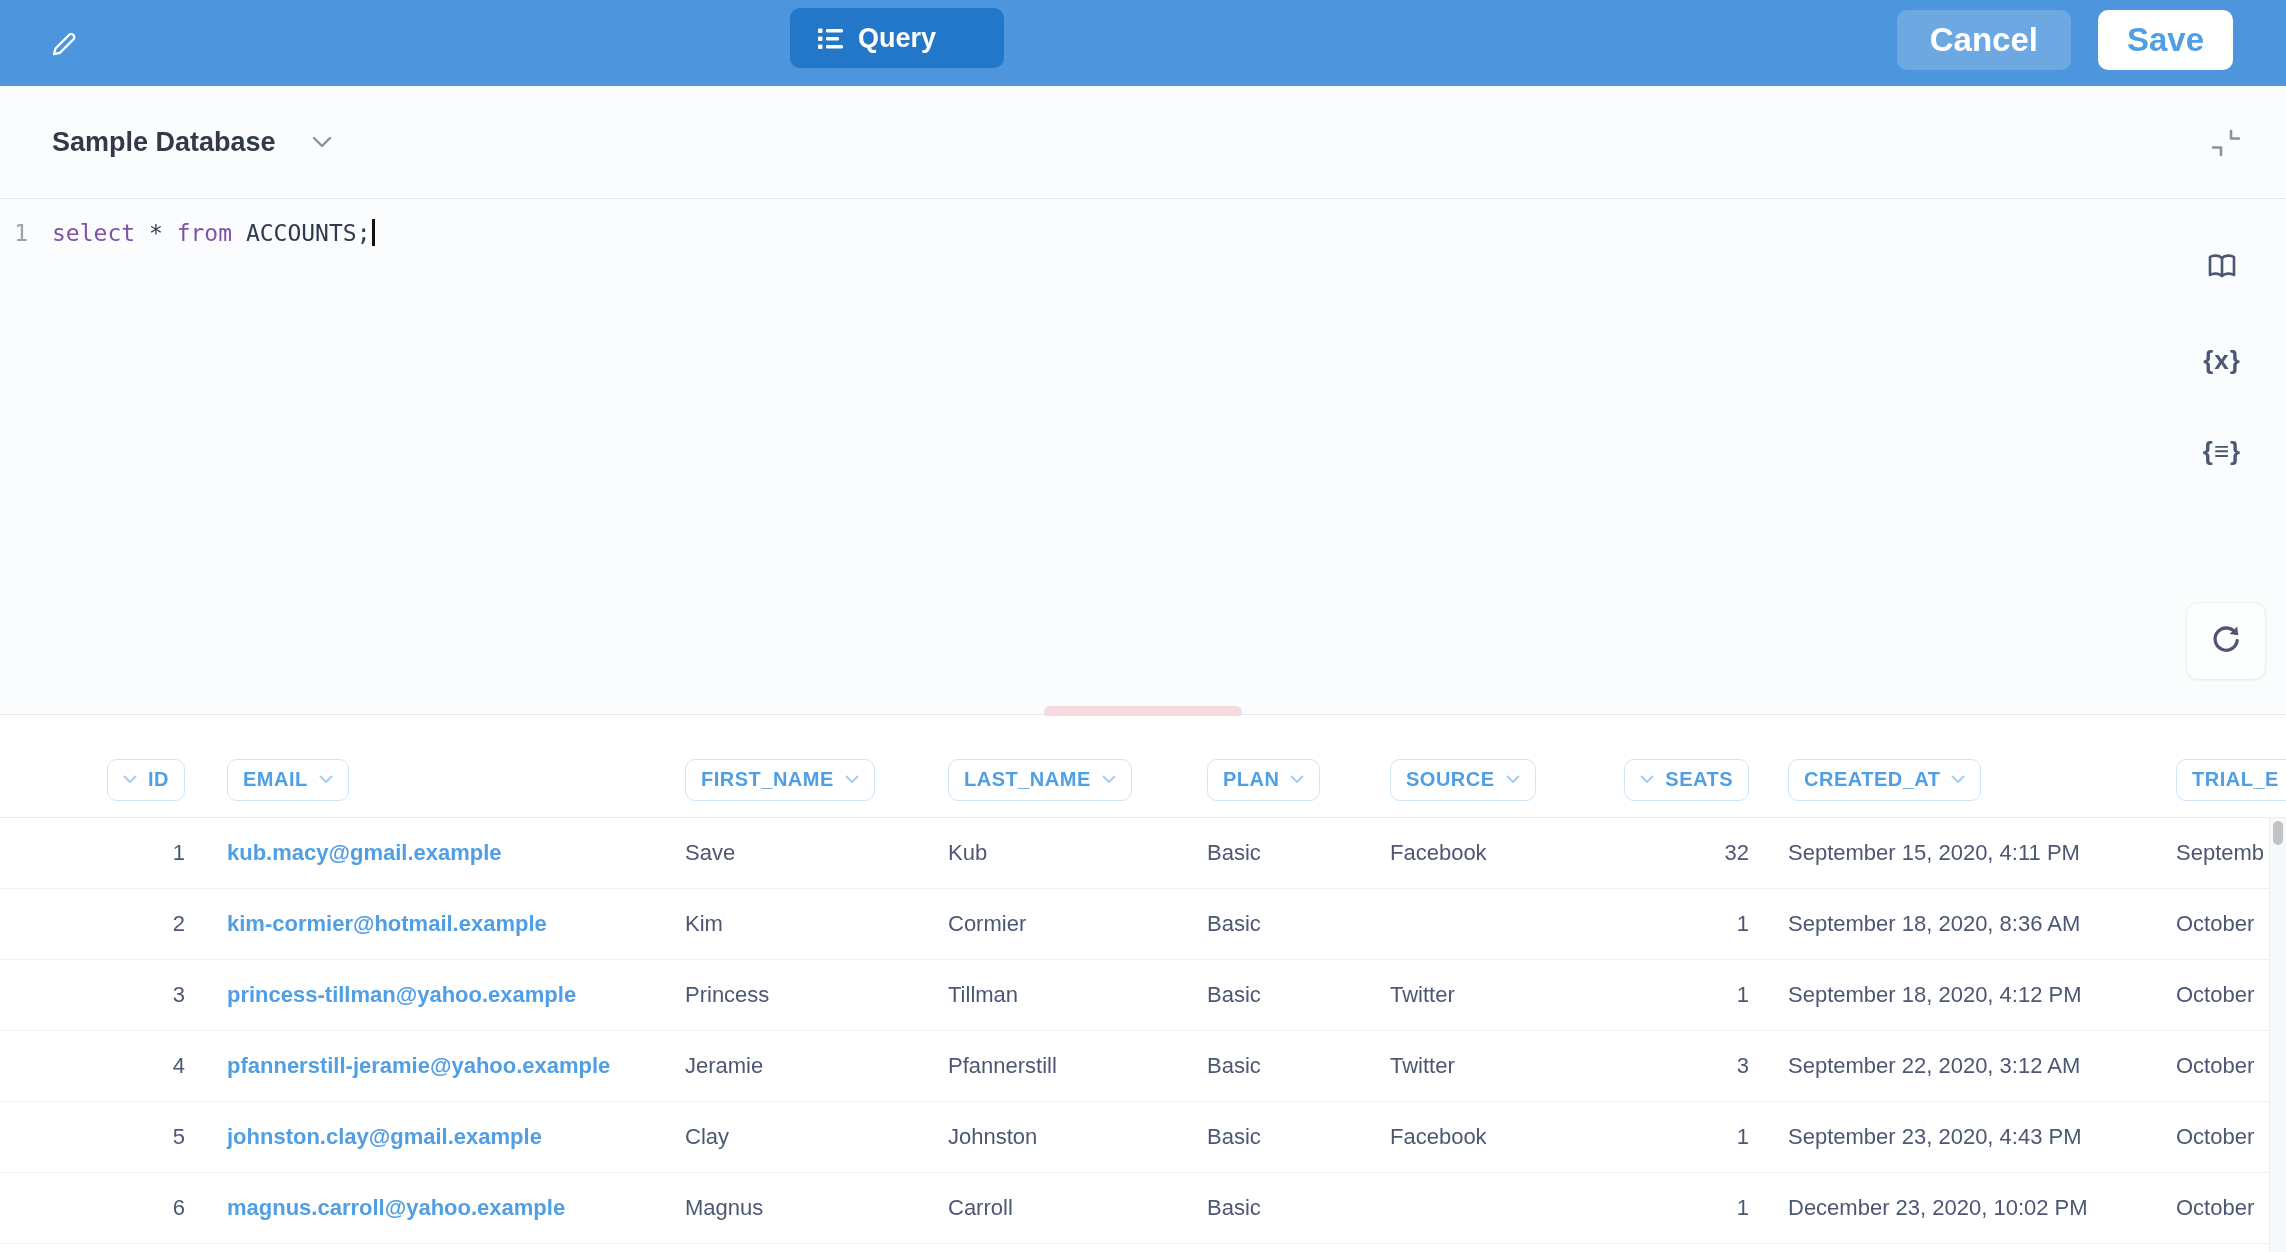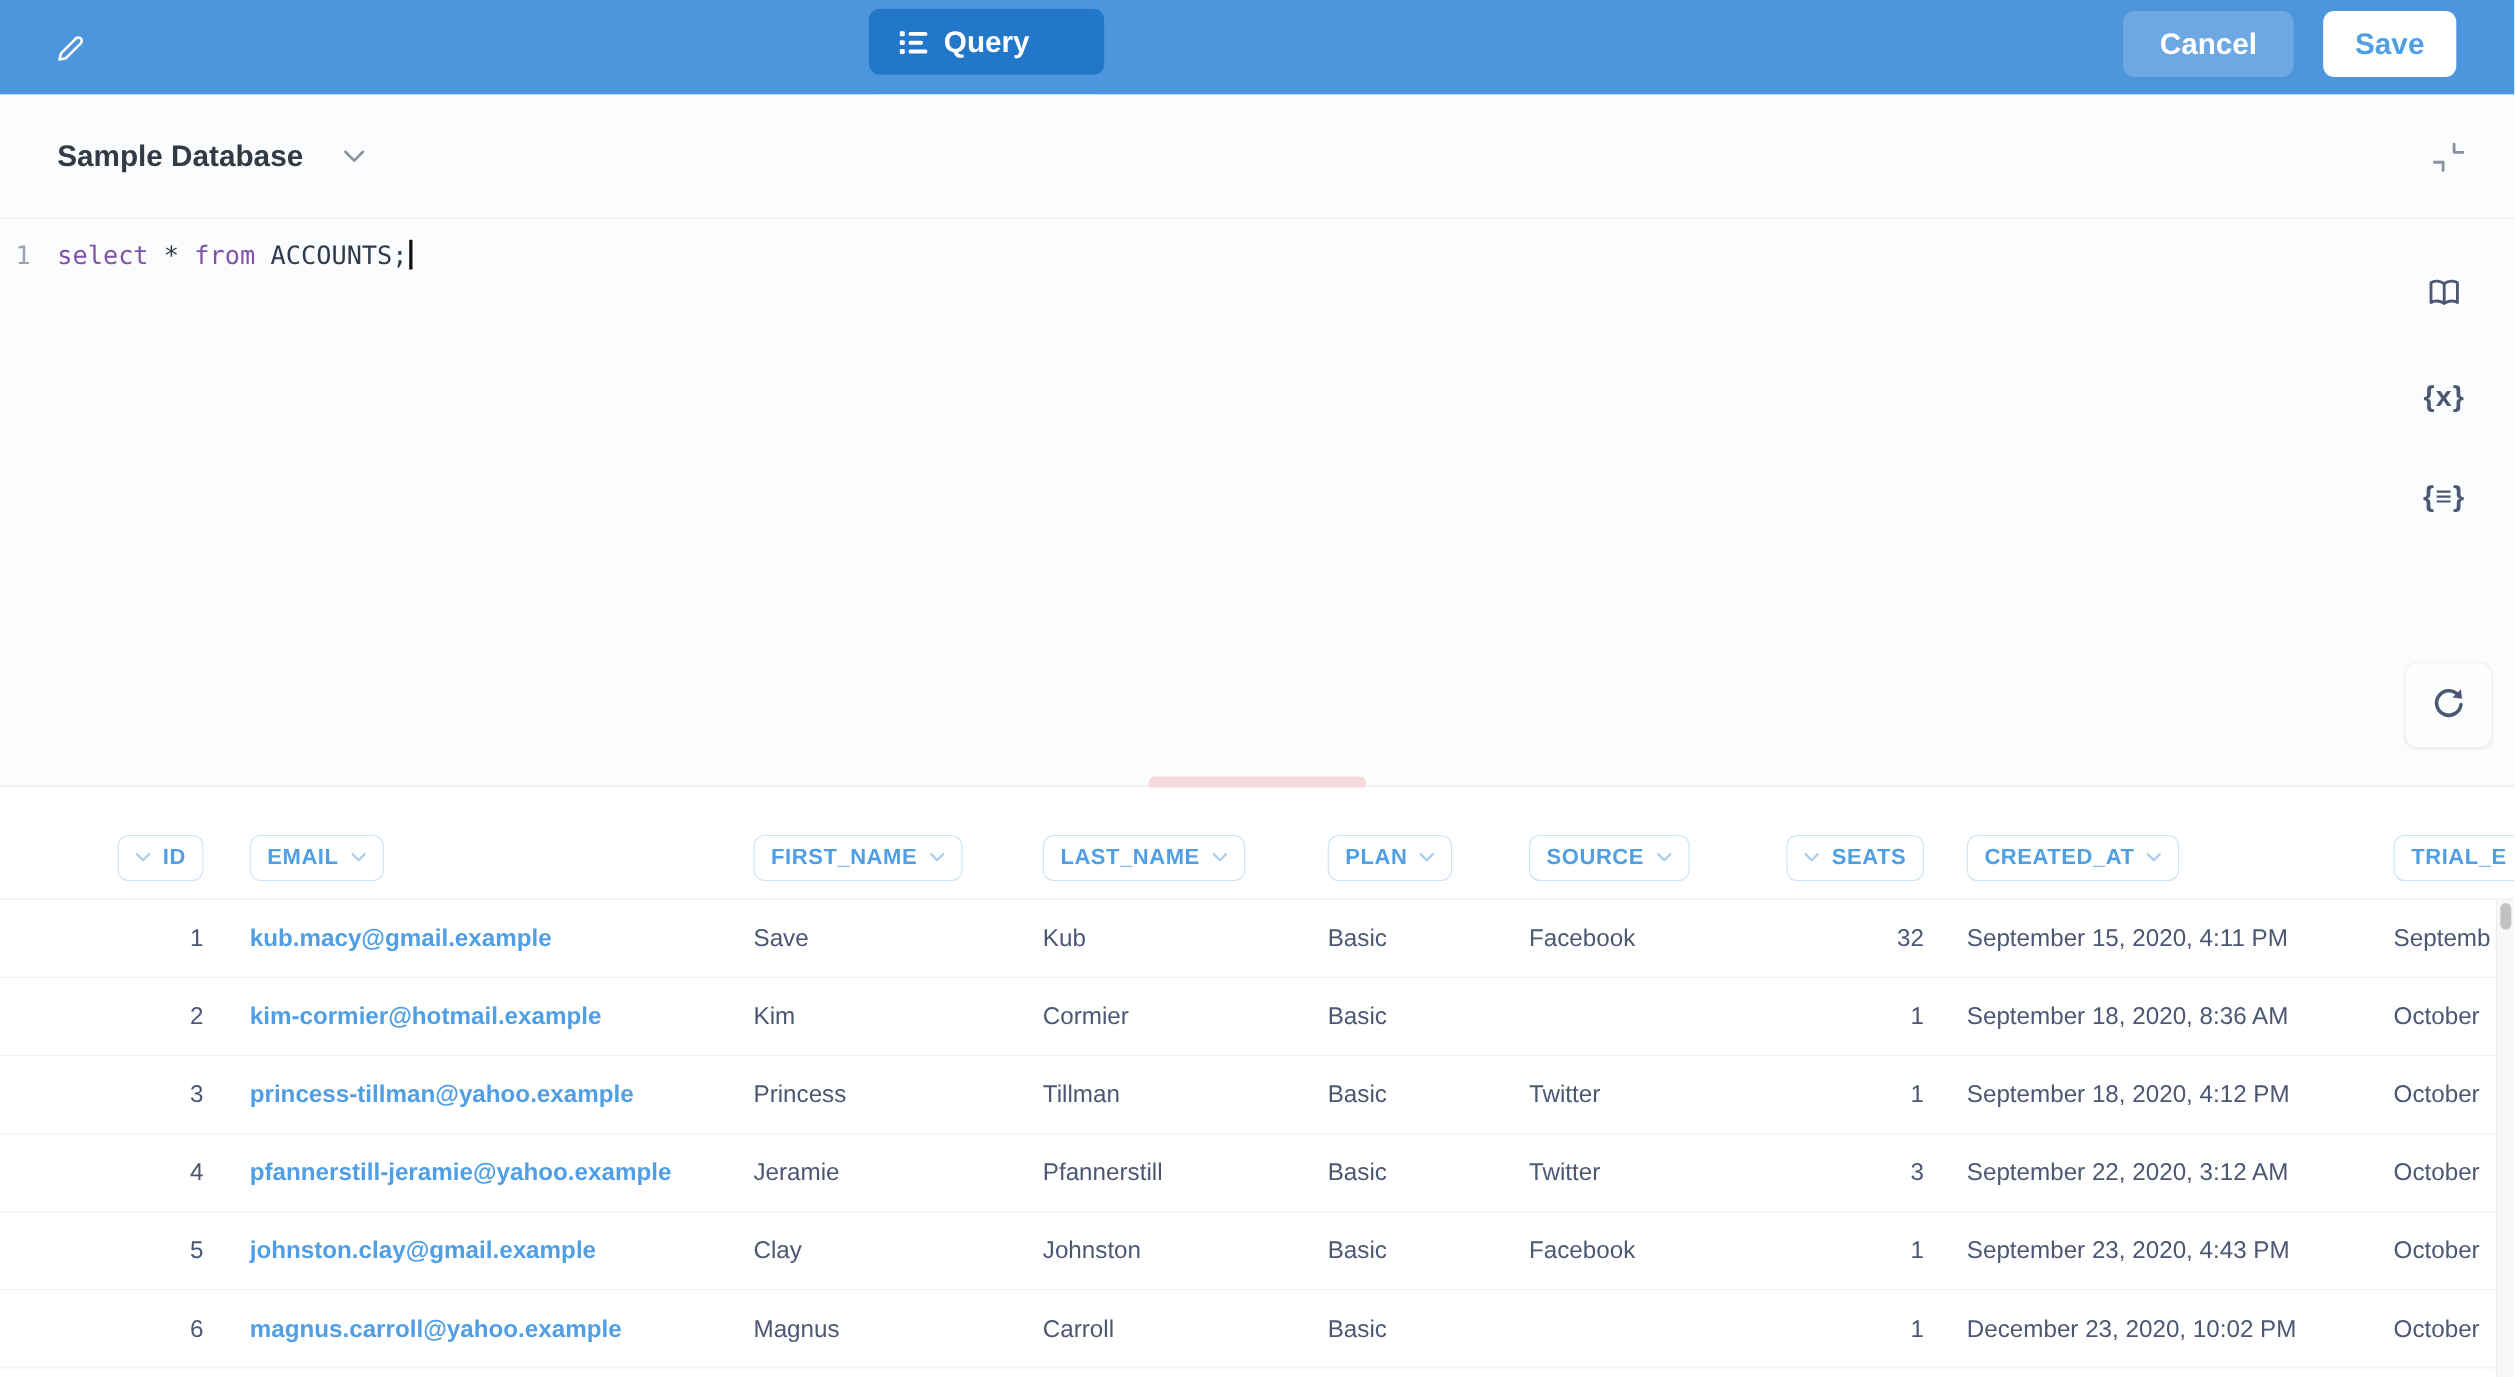--- a/index.html
+++ b/index.html
@@ -10,21 +10,21 @@
   .topbar{position:absolute;left:0;top:0;width:100%;height:86px;background:var(--bar,#4d95dc);}
   .pencil{position:absolute;left:48px;top:28px;width:30px;height:30px;color:#fff;background:none;border:none;padding:0;cursor:pointer;}
   .tabs{position:absolute;left:790px;top:8px;display:flex;gap:18px;flex-direction:column;}
   .tab{display:flex;align-items:center;gap:14px;height:60px;padding:0 26px;border-radius:10px;
        border:1.5px solid transparent;background:transparent;color:#fff;
        font-family:"Liberation Sans",sans-serif;font-size:27px;font-weight:bold;cursor:pointer;}
   .tab.active{background:var(--tab-active,#2277c8);}
   .tab.inactive{border-color:rgba(255,255,255,.55);}
   .actions{position:absolute;right:53px;top:10px;display:flex;gap:27px;}
   .btn{height:60px;border:none;border-radius:10px;font-family:"Liberation Sans",sans-serif;
-       font-size:27px;font-weight:bold;cursor:pointer;}
+       font-size:33px;font-weight:bold;cursor:pointer;}
   .btn.cancel{padding:0 33px;background:rgba(255,255,255,.18);color:#fff;}
   .btn.save{padding:0 29px;background:#fff;color:var(--brand,#509ee3);}
 
   
   .dbrow{position:absolute;left:0;top:86px;width:100%;height:112px;background:var(--surface,#fbfcfd);
          border-bottom:1px solid var(--divider,#e6e8ea);}
   .dbselect{position:absolute;left:52px;top:0;height:112px;display:flex;align-items:center;gap:36px;
             background:none;border:none;padding:0;cursor:pointer;
             font-family:"Liberation Sans",sans-serif;font-size:27px;font-weight:bold;color:var(--title-dark,#323a46);}
   .dbselect .chev{color:var(--icon-gray,#8b919e);display:flex;}

